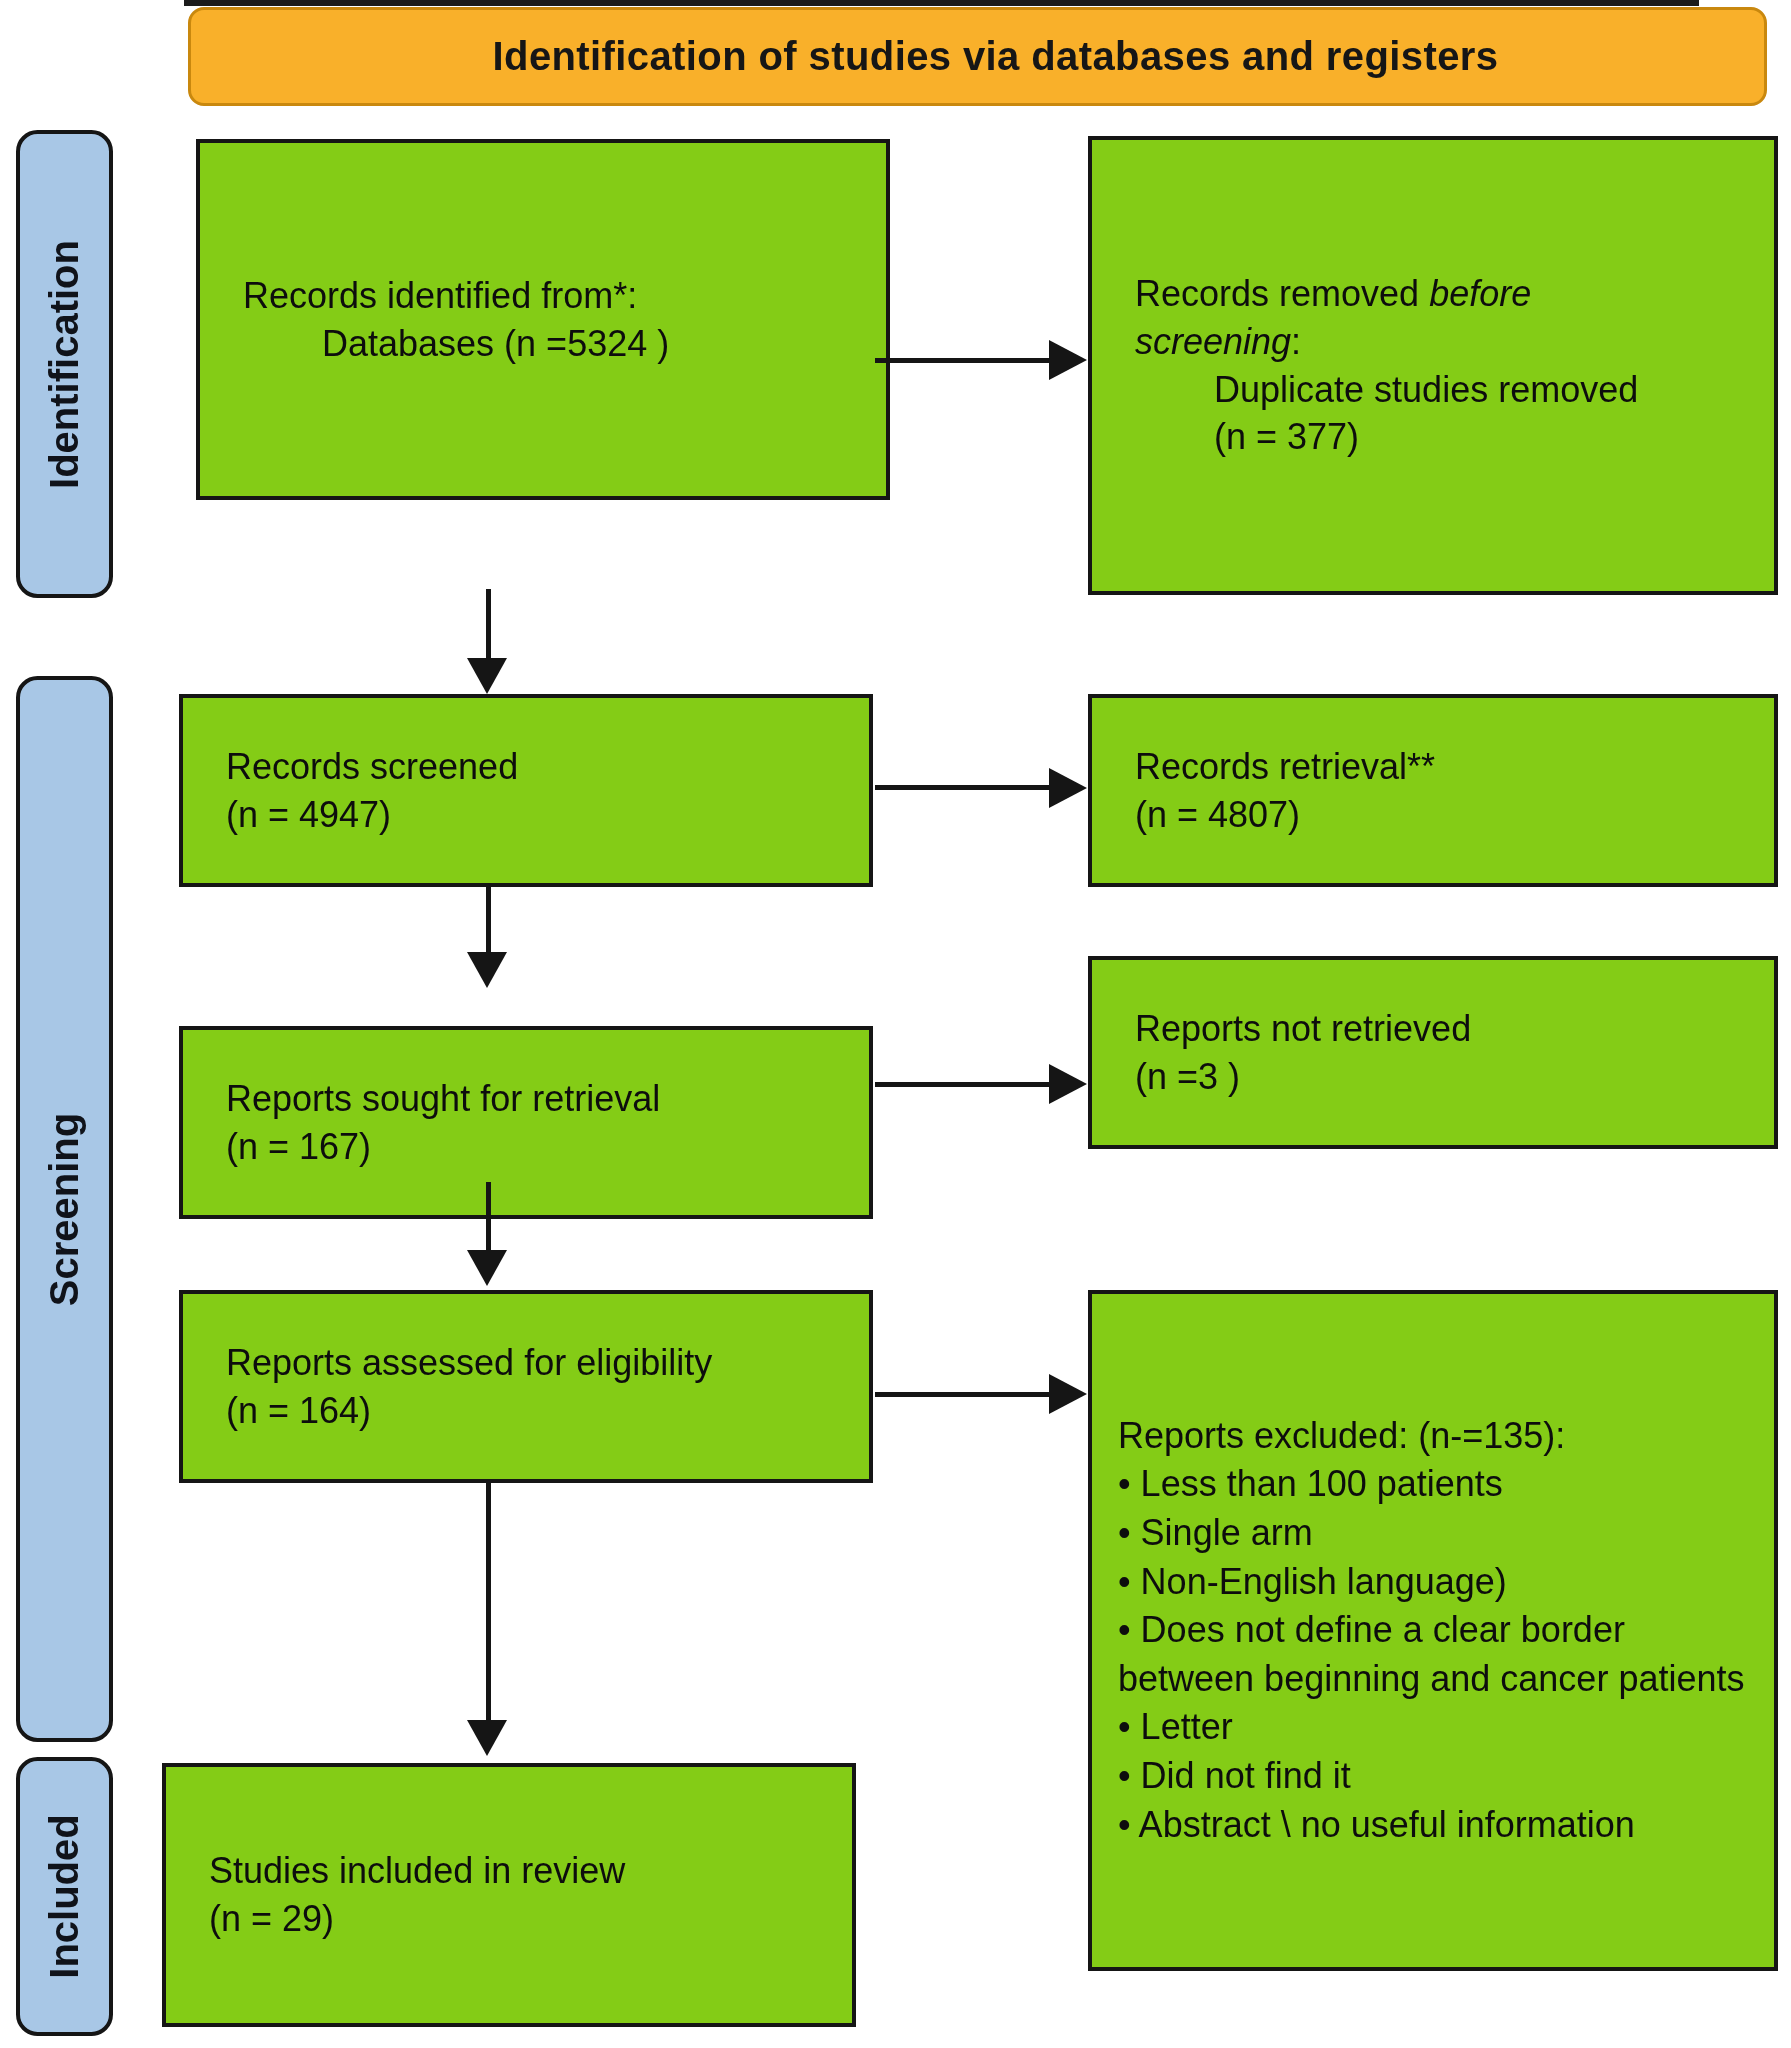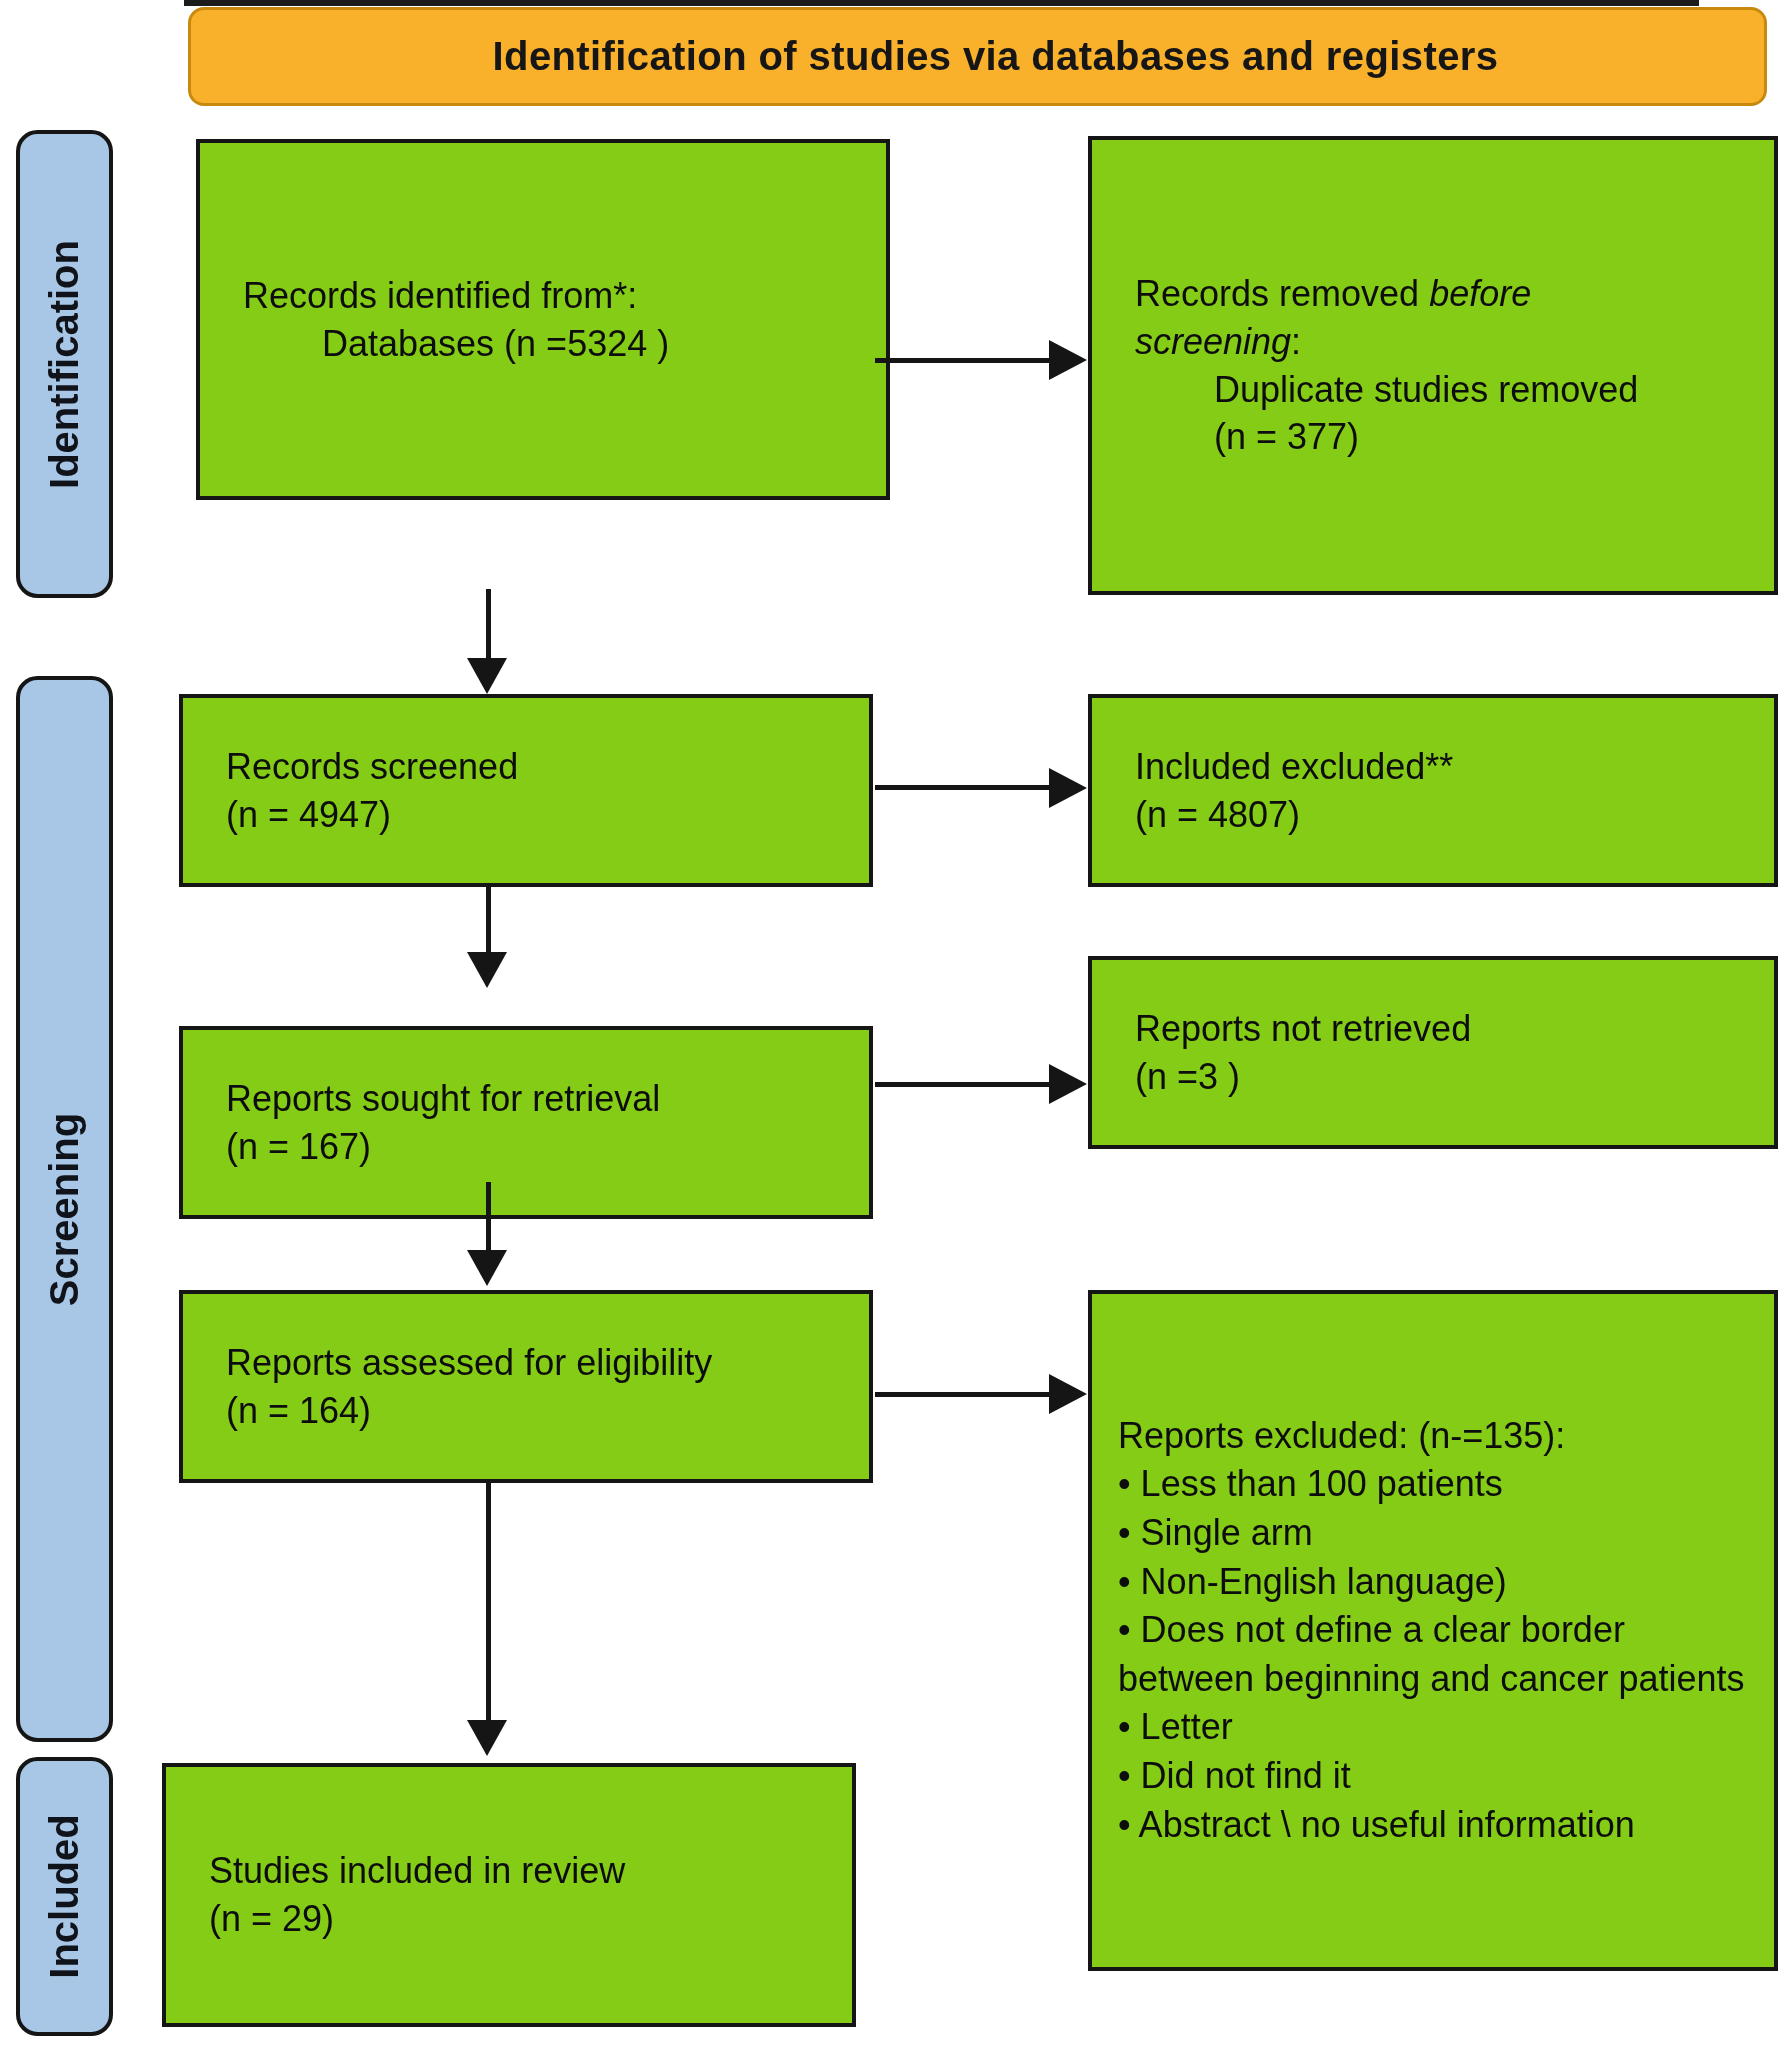--- a/index.html
+++ b/index.html
@@ -87,21 +87,21 @@
 
   <div class="box" style="left:1088px;top:136px;width:690px;height:459px;">
     <div class="titleblock">
       <span>Records removed </span><span class="em">before screening</span><span>:</span>
     </div>
     <div class="indent">Duplicate studies removed</div>
     <div class="indent">(n = 377)</div>
   </div>
 
   <div class="box" style="left:1088px;top:694px;width:690px;height:193px;">
-    <div>Included excluded**</div>
+    <div>Records retrieval**</div>
     <div>(n = 4807)</div>
   </div>
 
   <div class="box" style="left:1088px;top:956px;width:690px;height:193px;">
     <div>Reports not retrieved</div>
     <div>(n =3 )</div>
   </div>
 
   <div class="box bullets" style="left:1088px;top:1290px;width:690px;height:681px;line-height:1.35;padding-left:26px;">
     <div>Reports excluded: (n-=135):</div>

